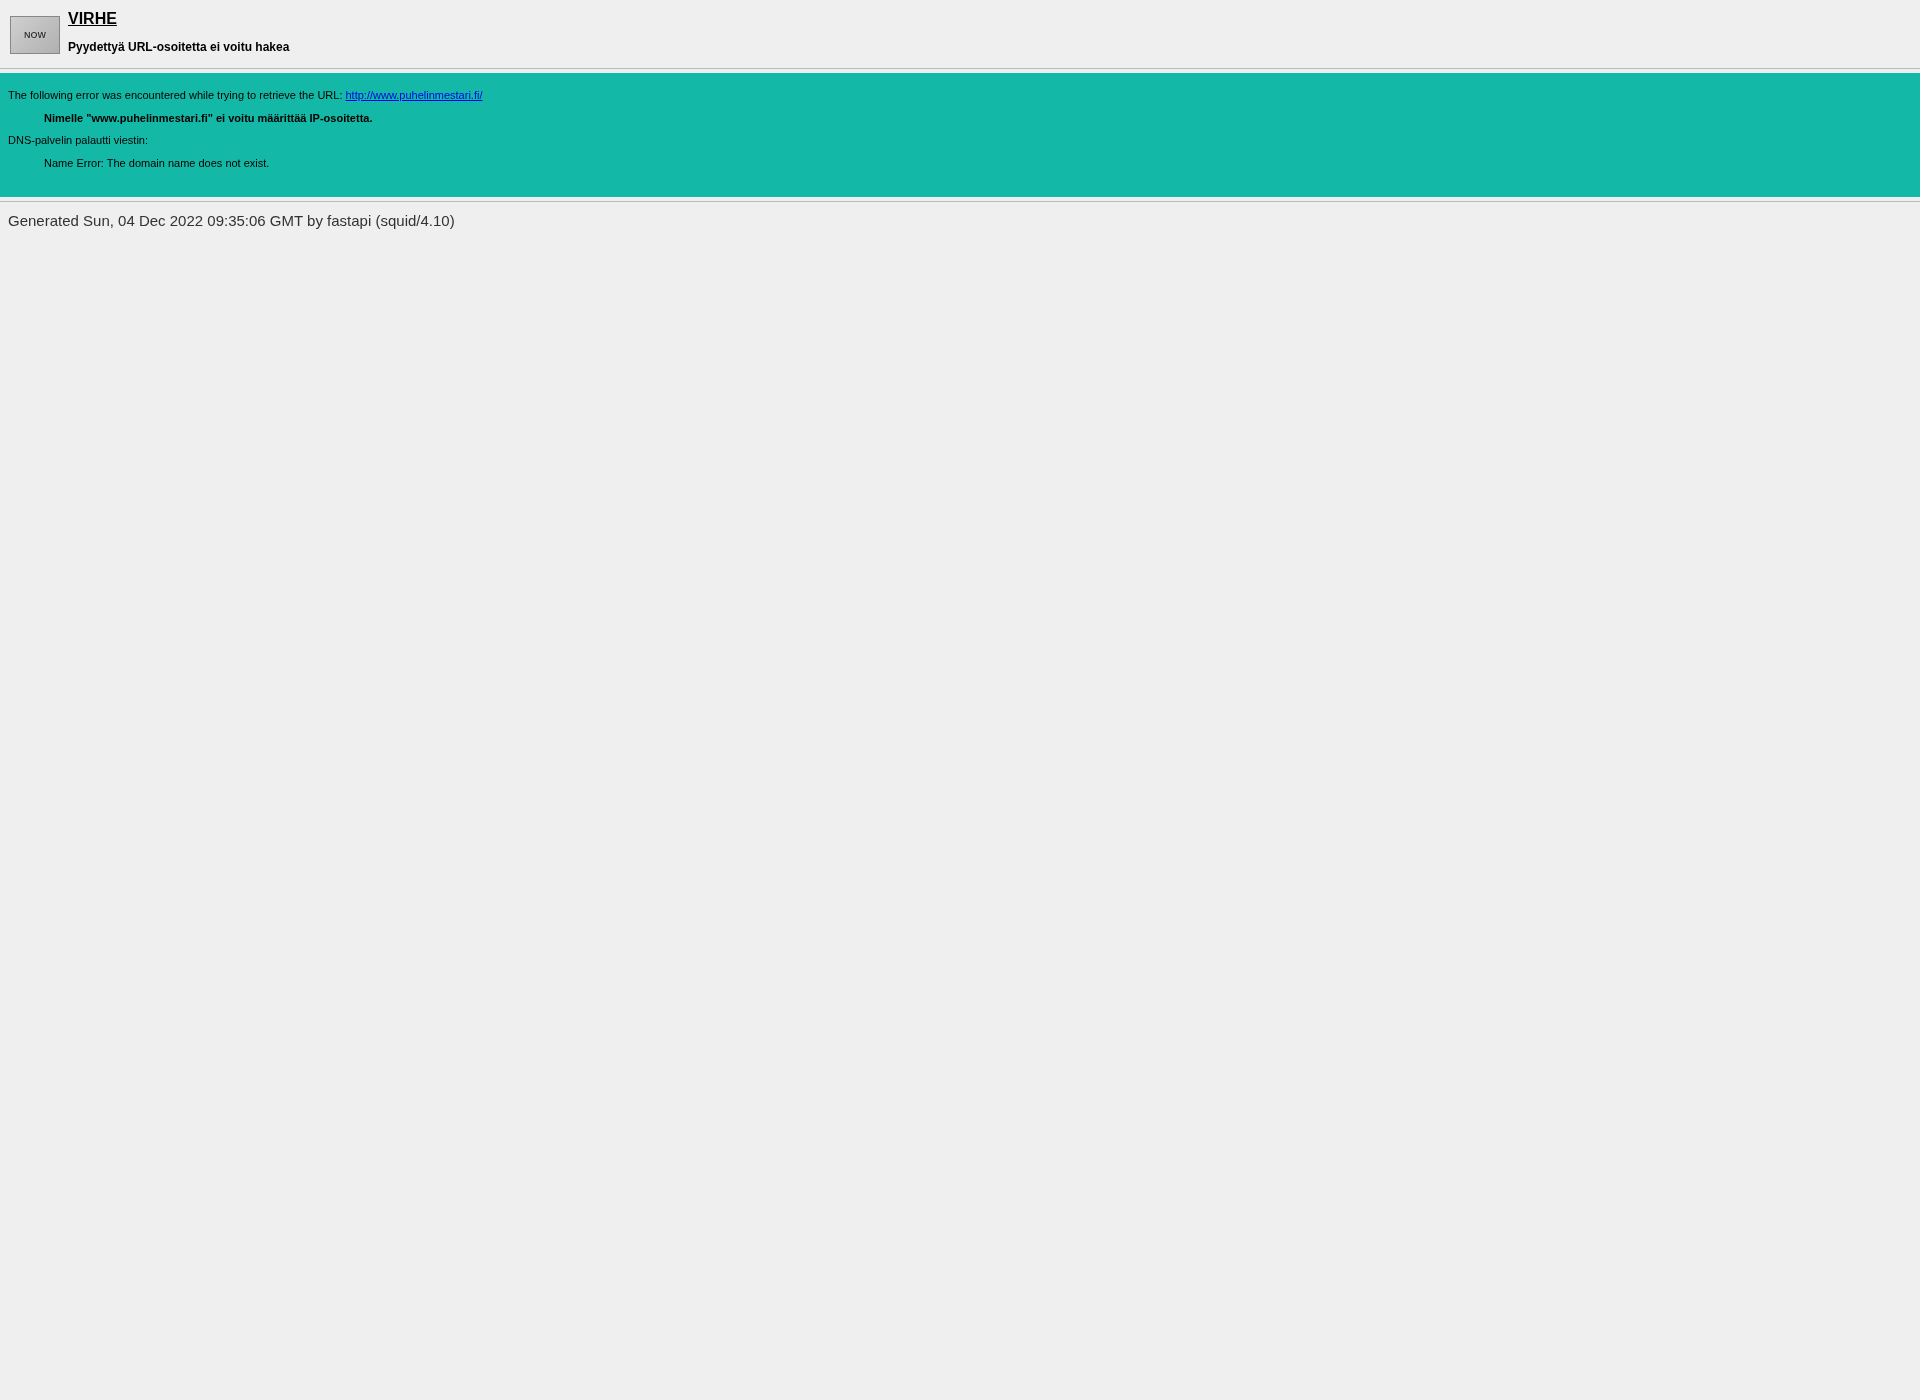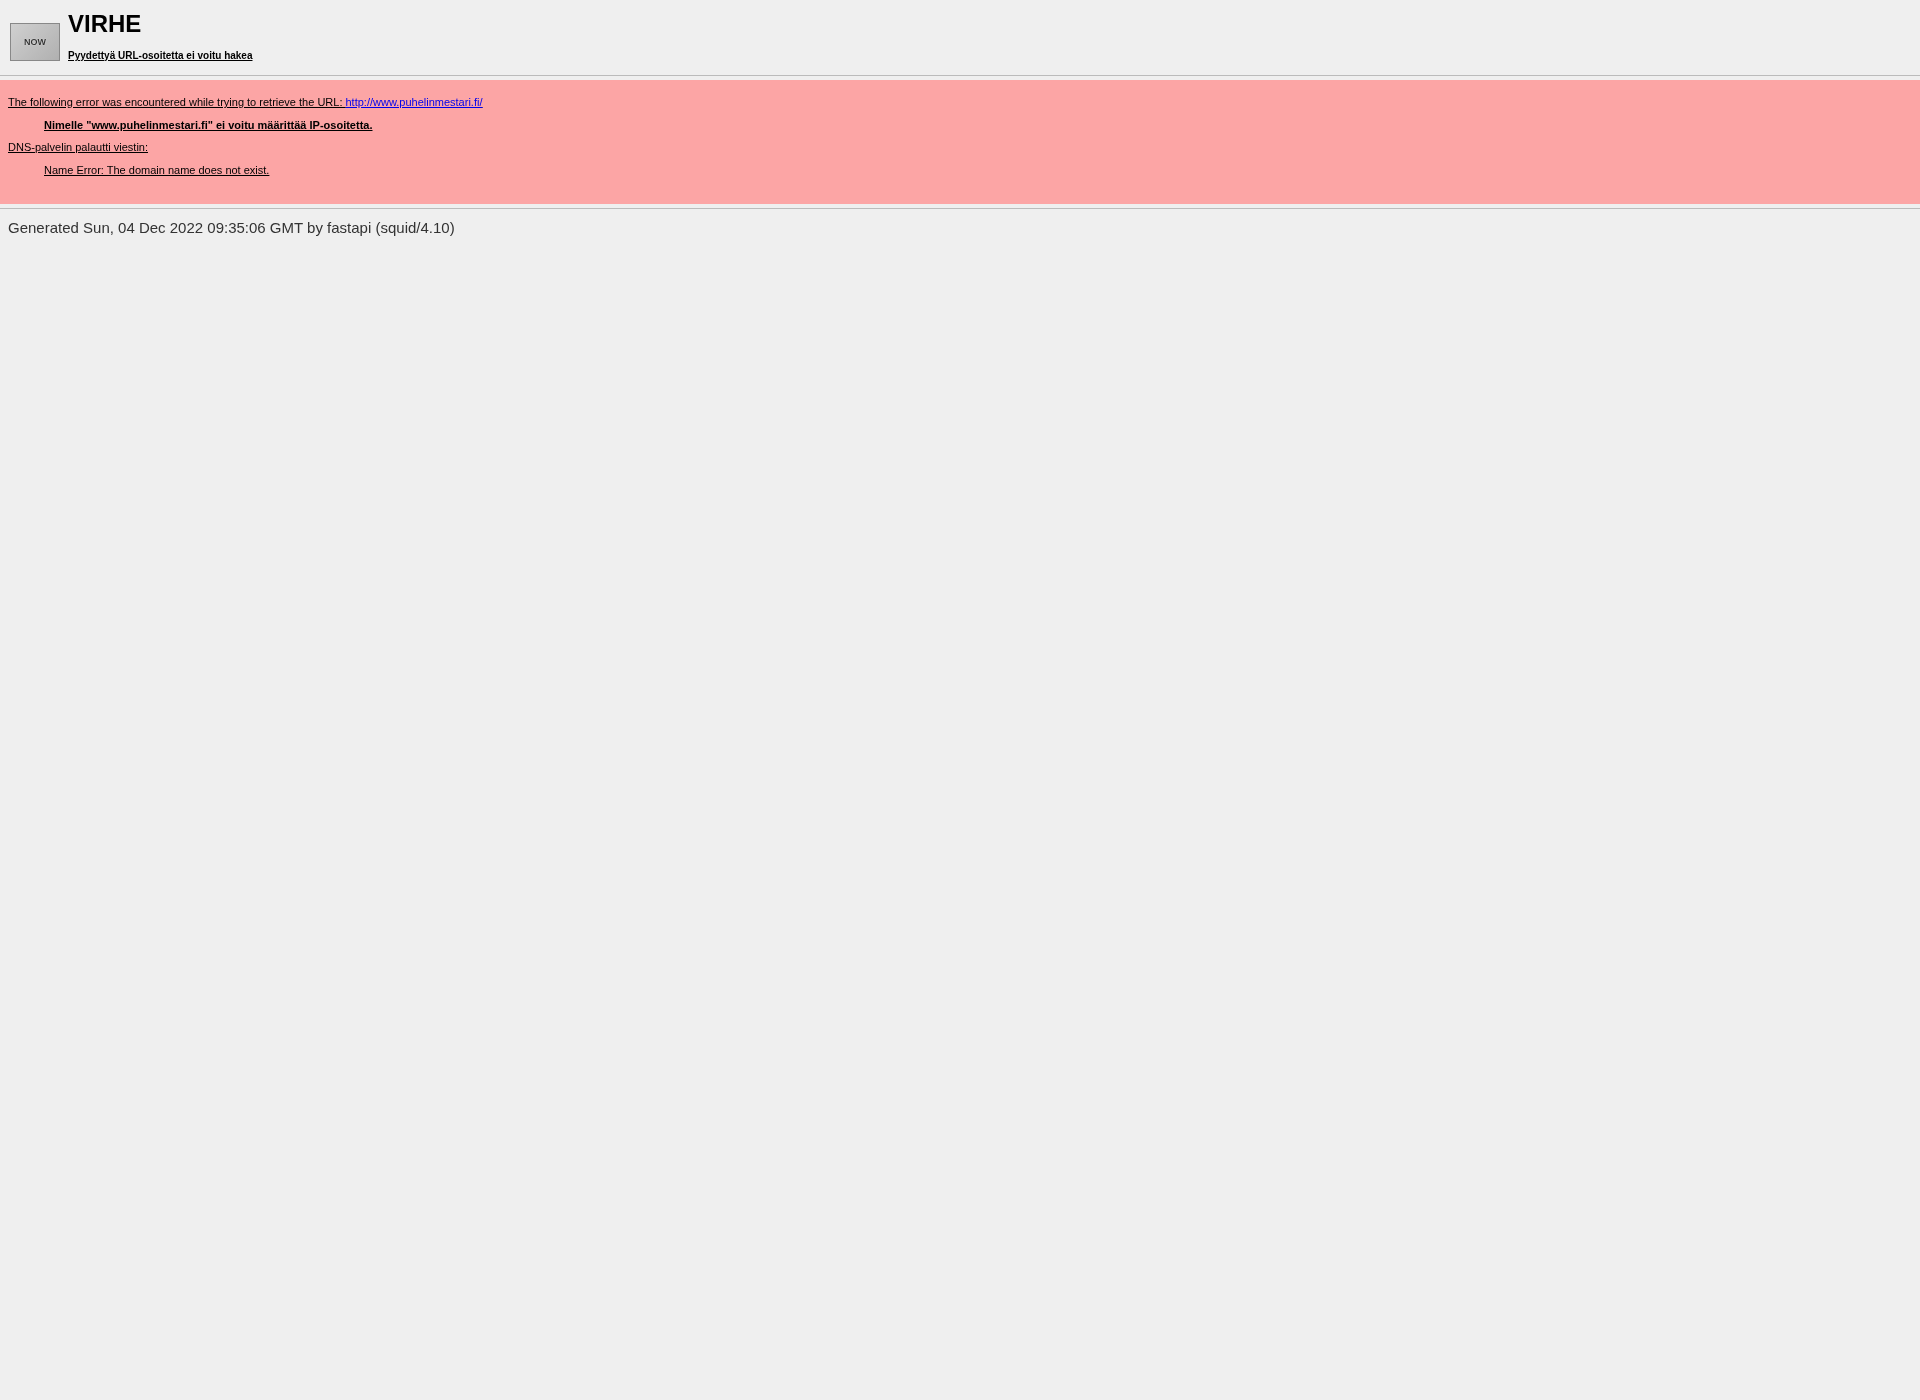--- a/index.html
+++ b/index.html
@@ -29,38 +29,37 @@
       justify-content: center;
       flex-shrink: 0;
     }
     .header-icon-inner {
       font-size: 9px;
       color: #333;
       font-weight: bold;
       text-shadow: 0 0 1px #fff;
     }
     .header-text h1 {
-      font-size: 24px;
+      font-size: 16px;
       font-weight: bold;
       margin-bottom: 12px;
+      text-decoration: underline;
     }
     .header-text h2 {
-      font-size: 10px;
+      font-size: 12px;
       font-weight: bold;
-      text-decoration: underline;
     }
     hr {
       border: none;
       border-top: 1px solid #bbb;
       margin: 4px 0;
     }
     .content {
-      background: #fca5a5;
+      background: #14b8a6;
       padding: 8px;
-      text-decoration: underline;
     }
     .content p {
       margin: 6px 0;
       line-height: 1.5;
     }
     .content blockquote {
       margin: 6px 0 6px 36px;
     }
     .content blockquote p {
       margin: 2px 0;

